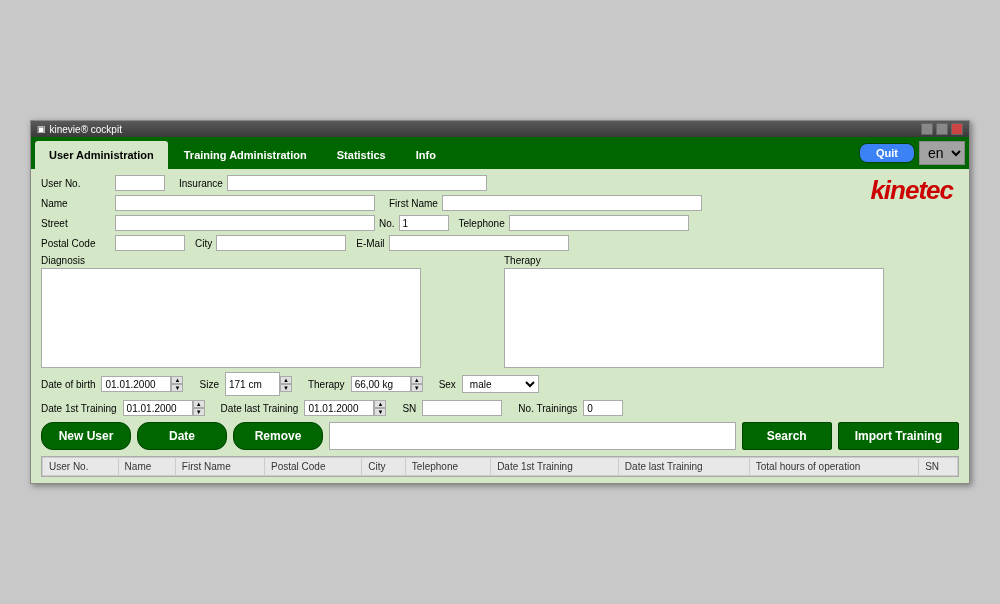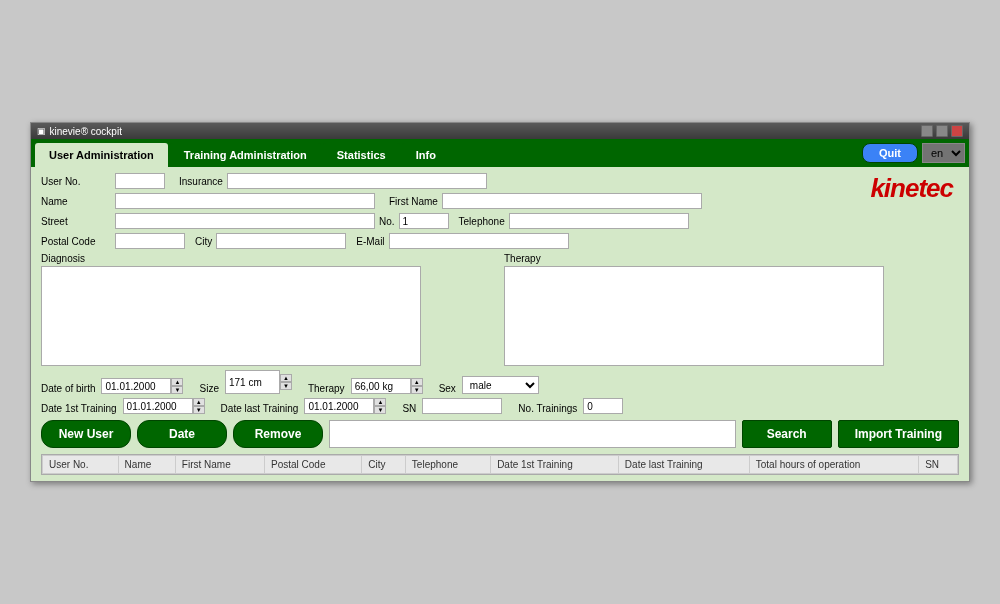--- a/index.html
+++ b/index.html
@@ -71,22 +71,22 @@
       color: white;
       border: 1px solid #004400;
       padding: 3px 16px;
       font-size: 11px;
       font-weight: bold;
       cursor: pointer;
       border-radius: 8px;
     }
     .lang-select {
       padding: 2px 4px;
-      font-size: 11px;
-      background: #737373;
+      font-size: 14px;
+      background: #a3a3a3;
       border: 1px solid #888;
       cursor: pointer;
     }
     .content {
       background: #d4e8c8;
       padding: 6px 10px;
       position: relative;
     }
     .brand {
       position: absolute;
@@ -244,21 +244,21 @@
       flex-direction: column;
       flex: 1;
     }
     .therapy-col {
       display: flex;
       flex-direction: column;
       flex: 1;
     }
     .date-row {
       display: flex;
-      align-items: flex-end;
+      align-items: center;
       gap: 6px;
       margin-bottom: 4px;
       flex-wrap: wrap;
     }
   </style>
 </head>
 <body>
 
 <div class="window">
 

